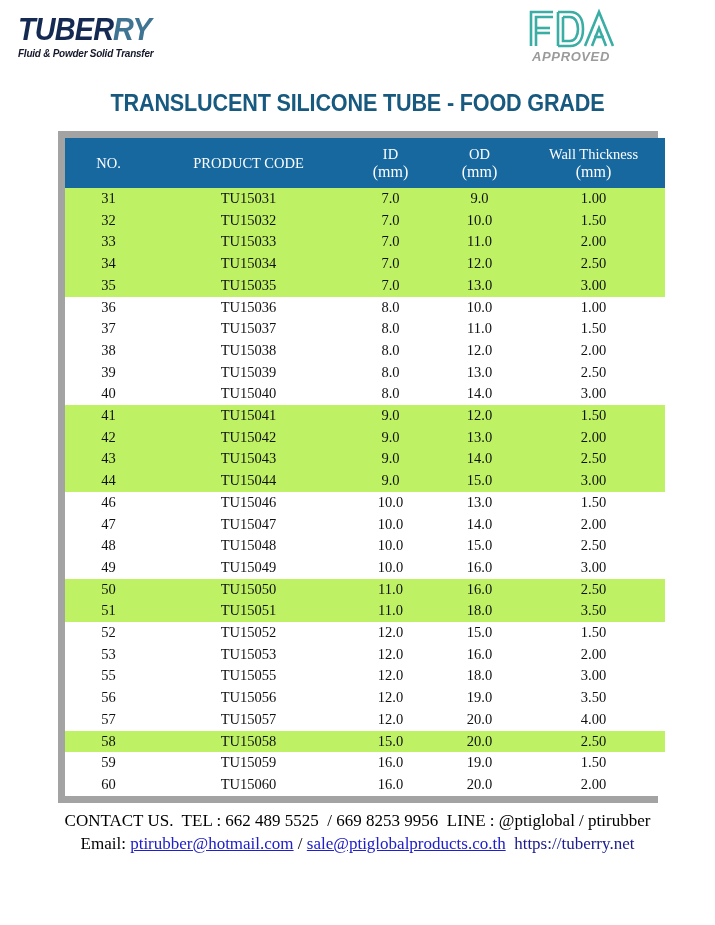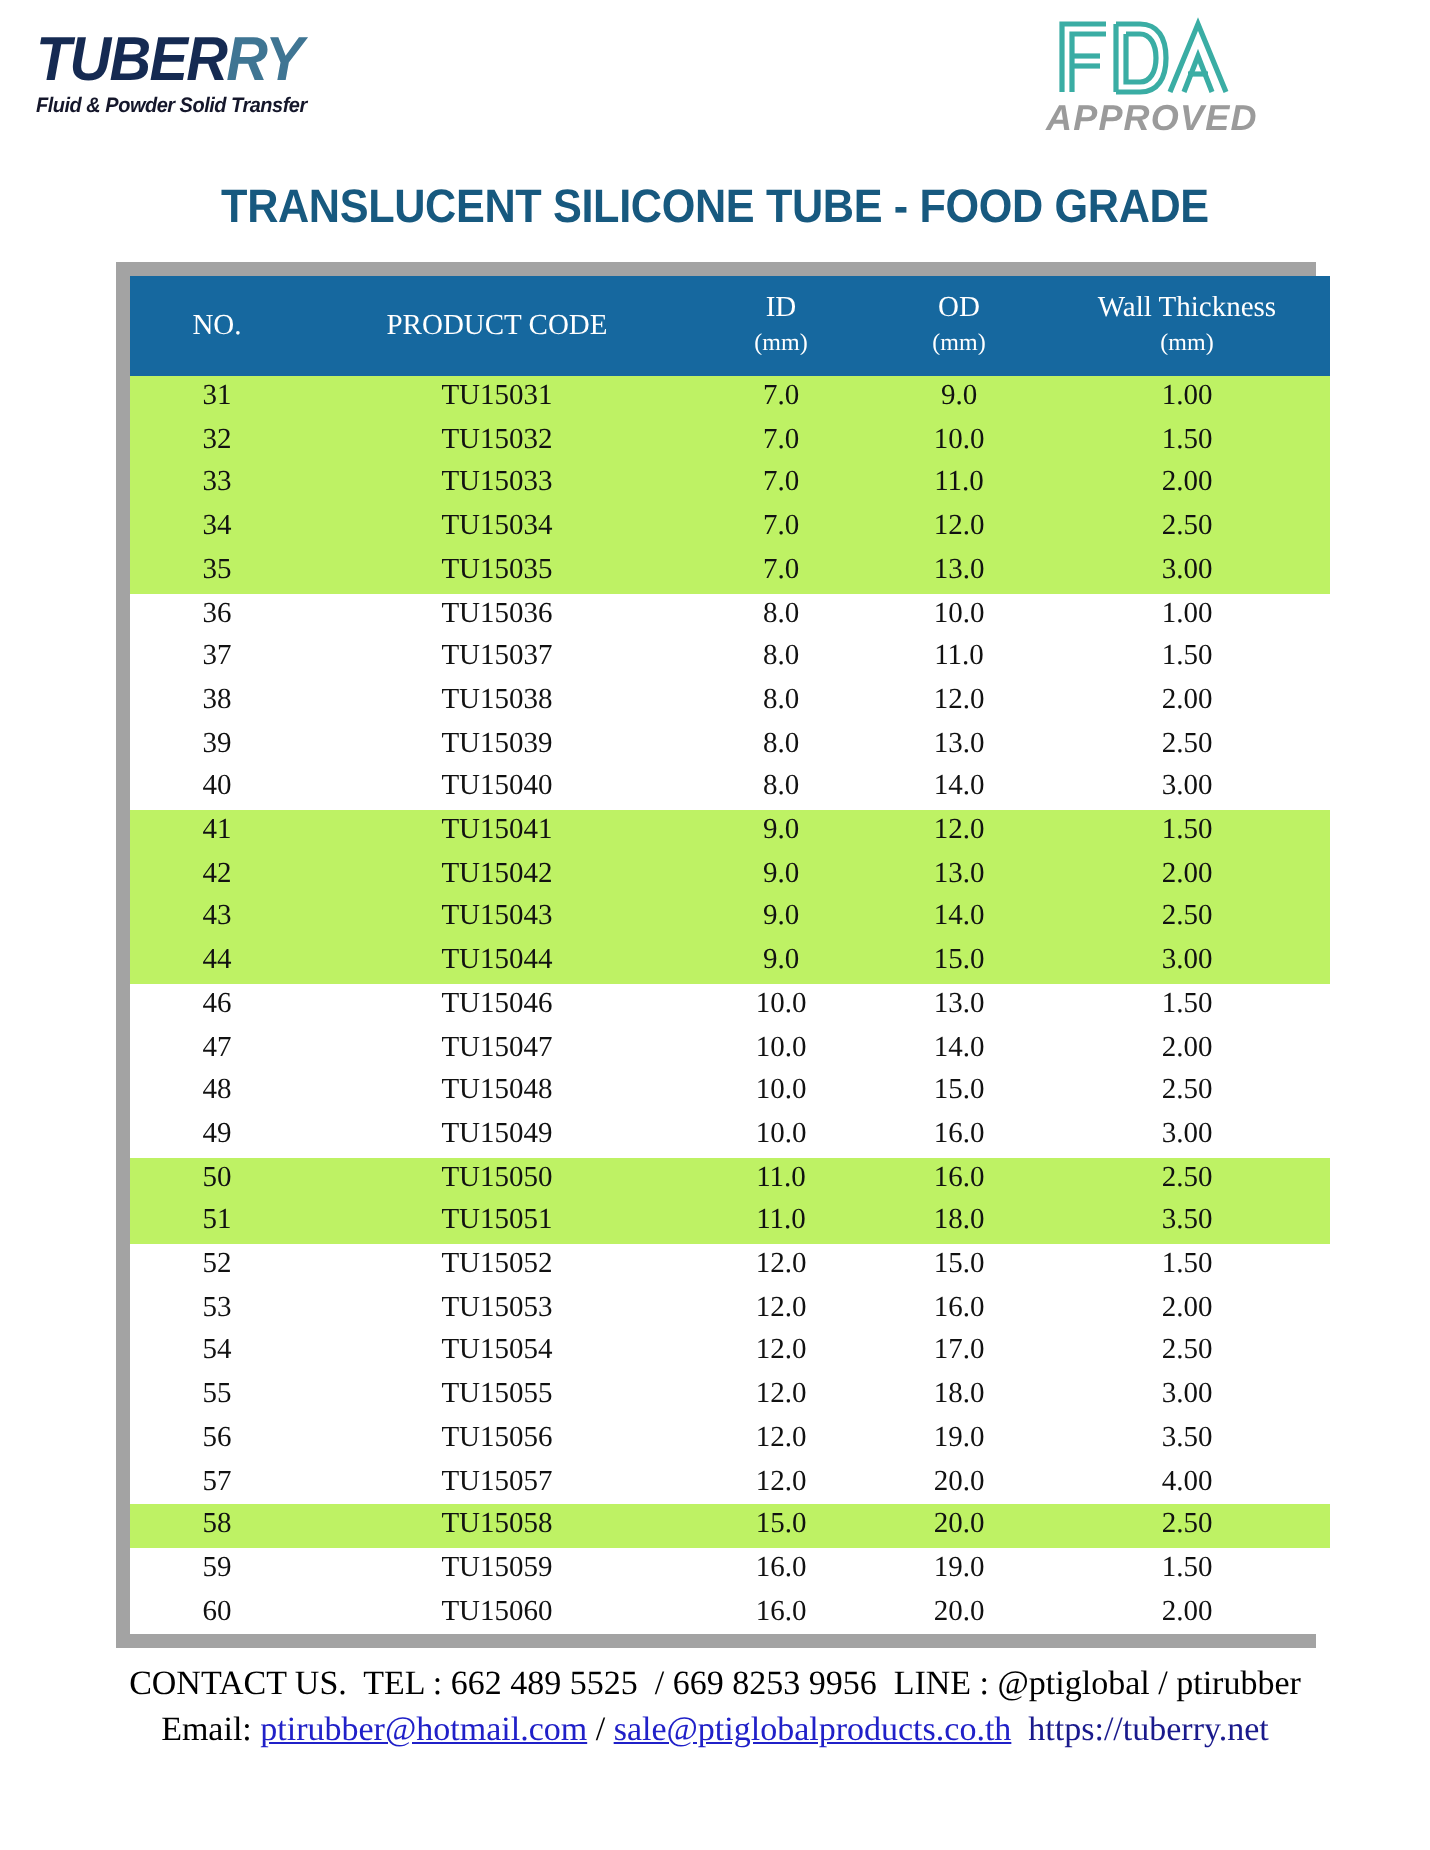--- a/index.html
+++ b/index.html
@@ -62,21 +62,21 @@
   }
   .fda-mark {
     width: 92px;
     height: 44px;
     display: block;
     margin: 0 auto;
   }
   .fda-approved {
     font-family: "Liberation Sans", sans-serif;
     font-weight: bold;
-    font-size: 18px;
+    font-size: 13px;
     color: #9b9b9b;
     letter-spacing: 0.6px;
     margin-top: -1px;
   }
 
   
   .doc-title {
     text-align: center;
     font-family: "Liberation Sans", sans-serif;
     font-weight: bold;
@@ -106,21 +106,21 @@
     font-family: "Liberation Serif", serif;
     font-weight: normal;
     font-size: 14.5px;
     padding: 0;
     height: 50px;
     vertical-align: middle;
     line-height: 17px;
   }
   th .unit {
     display: block;
-    font-size: 12px;
+    font-size: 16px;
   }
   table.spec td {
     font-family: "Liberation Serif", serif;
     font-size: 14.5px;
     color: #111111;
     text-align: center;
     height: 21.7px;
     padding: 0;
     line-height: 21.7px;
   }
@@ -368,27 +368,20 @@
           <td>1.50</td>
         </tr>
         <tr class="plain">
           <td>53</td>
           <td>TU15053</td>
           <td>12.0</td>
           <td>16.0</td>
           <td>2.00</td>
         </tr>
         <tr class="plain">
-          <td>54</td>
-          <td>TU15054</td>
-          <td>12.0</td>
-          <td>17.0</td>
-          <td>2.50</td>
-        </tr>
-        <tr class="plain">
           <td>55</td>
           <td>TU15055</td>
           <td>12.0</td>
           <td>18.0</td>
           <td>3.00</td>
         </tr>
         <tr class="plain">
           <td>56</td>
           <td>TU15056</td>
           <td>12.0</td>

